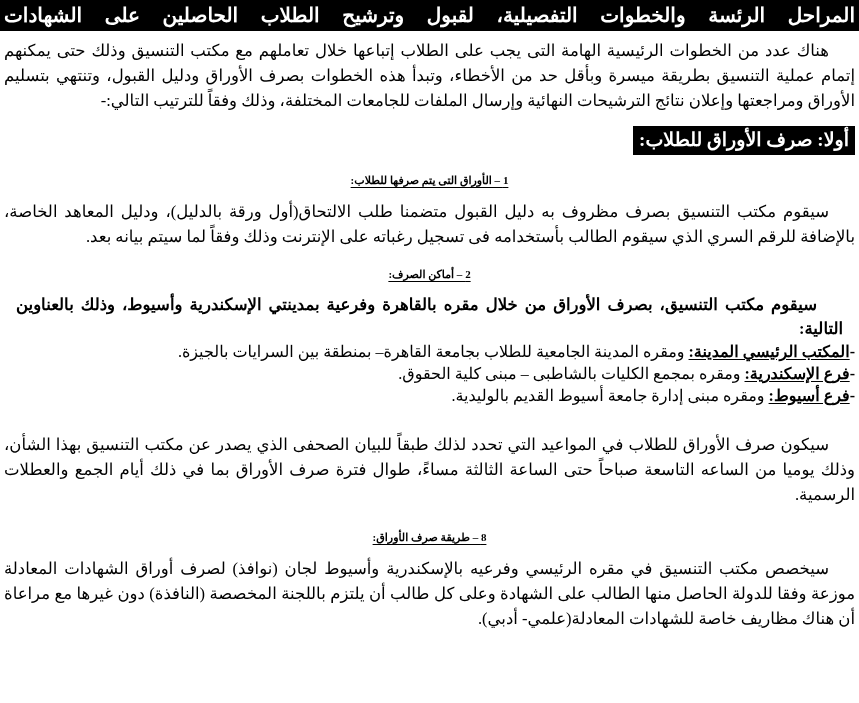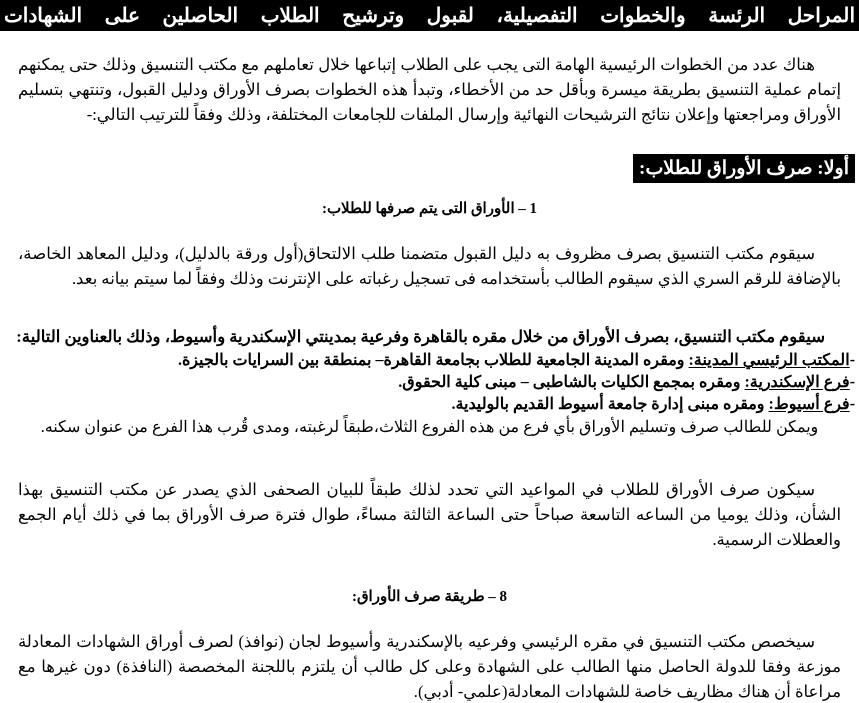--- a/index.html
+++ b/index.html
@@ -43,21 +43,21 @@
     text-align-last: left;
     direction: rtl;
   }
 
   
   .para {
     font-size: 16.5px;
     line-height: 25px;
     text-align: justify;
     text-align-last: right;
-    margin: 14px;
+    margin: 0;
     padding: 0 4px 0 4px;
     text-indent: 26px;
   }
   .spacer-sm { height: 7px; }
   .spacer-md { height: 13px; }
   .spacer-lg { height: 18px; }
 
   
   .black-head-row {
     text-align: right;
@@ -74,36 +74,37 @@
   }
 
   
   .num-head-row {
     text-align: center;
     padding: 0 4px;
   }
   .num-head {
     display: inline-block;
     font-weight: bold;
-    font-size: 15px;
+    font-size: 11px;
     line-height: 24px;
+    text-decoration: underline;
     text-underline-offset: 3px;
     letter-spacing: 0.6px;
     direction: rtl;
   }
 
   
   .bold-line {
     font-size: 16.5px;
     font-weight: bold;
     line-height: 24px;
     text-align: justify;
     text-align-last: right;
     margin: 0;
-    padding: 0 8px;
+    padding: 0 16px;
     text-indent: 26px;
   }
 
   
   .branch-list {
     margin: 0;
     padding: 0 4px;
     list-style: none;
   }
   .branch-item {
@@ -116,21 +117,21 @@
   }
   .branch-dash {
     font-weight: bold;
   }
   .branch-label {
     font-weight: bold;
     text-decoration: underline;
     text-underline-offset: 2px;
   }
   .branch-rest {
-    font-weight: bold;
+    font-weight: normal;
   }
   .branch-note {
     font-size: 16px;
     line-height: 23px;
     text-align: center;
     margin: 0;
     padding: 0 4px;
   }
 
   
@@ -165,35 +166,37 @@
   <div class="spacer-md"></div>
 
   <div class="num-head-row">
     <span class="num-head">1 – الأوراق التى يتم صرفها للطلاب:</span>
   </div>
   <div class="spacer-sm"></div>
   <p class="para">سيقوم مكتب التنسيق بصرف مظروف به دليل القبول متضمنا طلب الالتحاق(أول ورقة بالدليل)، ودليل المعاهد الخاصة، بالإضافة للرقم السري الذي سيقوم الطالب بأستخدامه فى تسجيل رغباته على الإنترنت وذلك وفقاً لما سيتم بيانه بعد.</p>
 
   <div class="spacer-md"></div>
 
+  <div class="num-head-row">
+    <span class="num-head">2 – أماكن الصرف:</span>
+  </div>
   <div class="spacer-sm"></div>
   <p class="bold-line">سيقوم مكتب التنسيق، بصرف الأوراق من خلال مقره بالقاهرة وفرعية بمدينتي الإسكندرية وأسيوط، وذلك بالعناوين التالية:</p>
 
   <ul class="branch-list">
     <li class="branch-item">
       <span class="branch-dash">-</span><span class="branch-label">المكتب الرئيسي المدينة:</span><span class="branch-rest"> ومقره المدينة الجامعية للطلاب بجامعة القاهرة– بمنطقة بين السرايات بالجيزة.</span>
     </li>
     <li class="branch-item">
       <span class="branch-dash">-</span><span class="branch-label">فرع الإسكندرية:</span><span class="branch-rest"> ومقره بمجمع الكليات بالشاطبى – مبنى كلية الحقوق.</span>
     </li>
     <li class="branch-item">
       <span class="branch-dash">-</span><span class="branch-label">فرع أسيوط:</span><span class="branch-rest"> ومقره مبنى إدارة جامعة أسيوط القديم بالوليدية.</span>
     </li>
   </ul>
-  <p class="branch-note">ويمكن للطالب صرف وتسليم الأوراق بأي فرع من هذه الفروع الثلاث،طبقاً لرغبته، ومدى قُرب هذا الفرع من عنوان سكنه.</p>
 
   <div class="spacer-lg"></div>
 
   <div class="spacer-sm"></div>
   <p class="para">سيكون صرف الأوراق للطلاب في المواعيد التي تحدد لذلك طبقاً للبيان الصحفى الذي يصدر عن مكتب التنسيق بهذا الشأن، وذلك يوميا من الساعه التاسعة صباحاً حتى الساعة الثالثة مساءً، طوال فترة صرف الأوراق بما في ذلك أيام الجمع والعطلات الرسمية.</p>
 
   <div class="spacer-lg"></div>
 
   <div class="num-head-row">
     <span class="num-head">8 – طريقة صرف الأوراق:</span>

